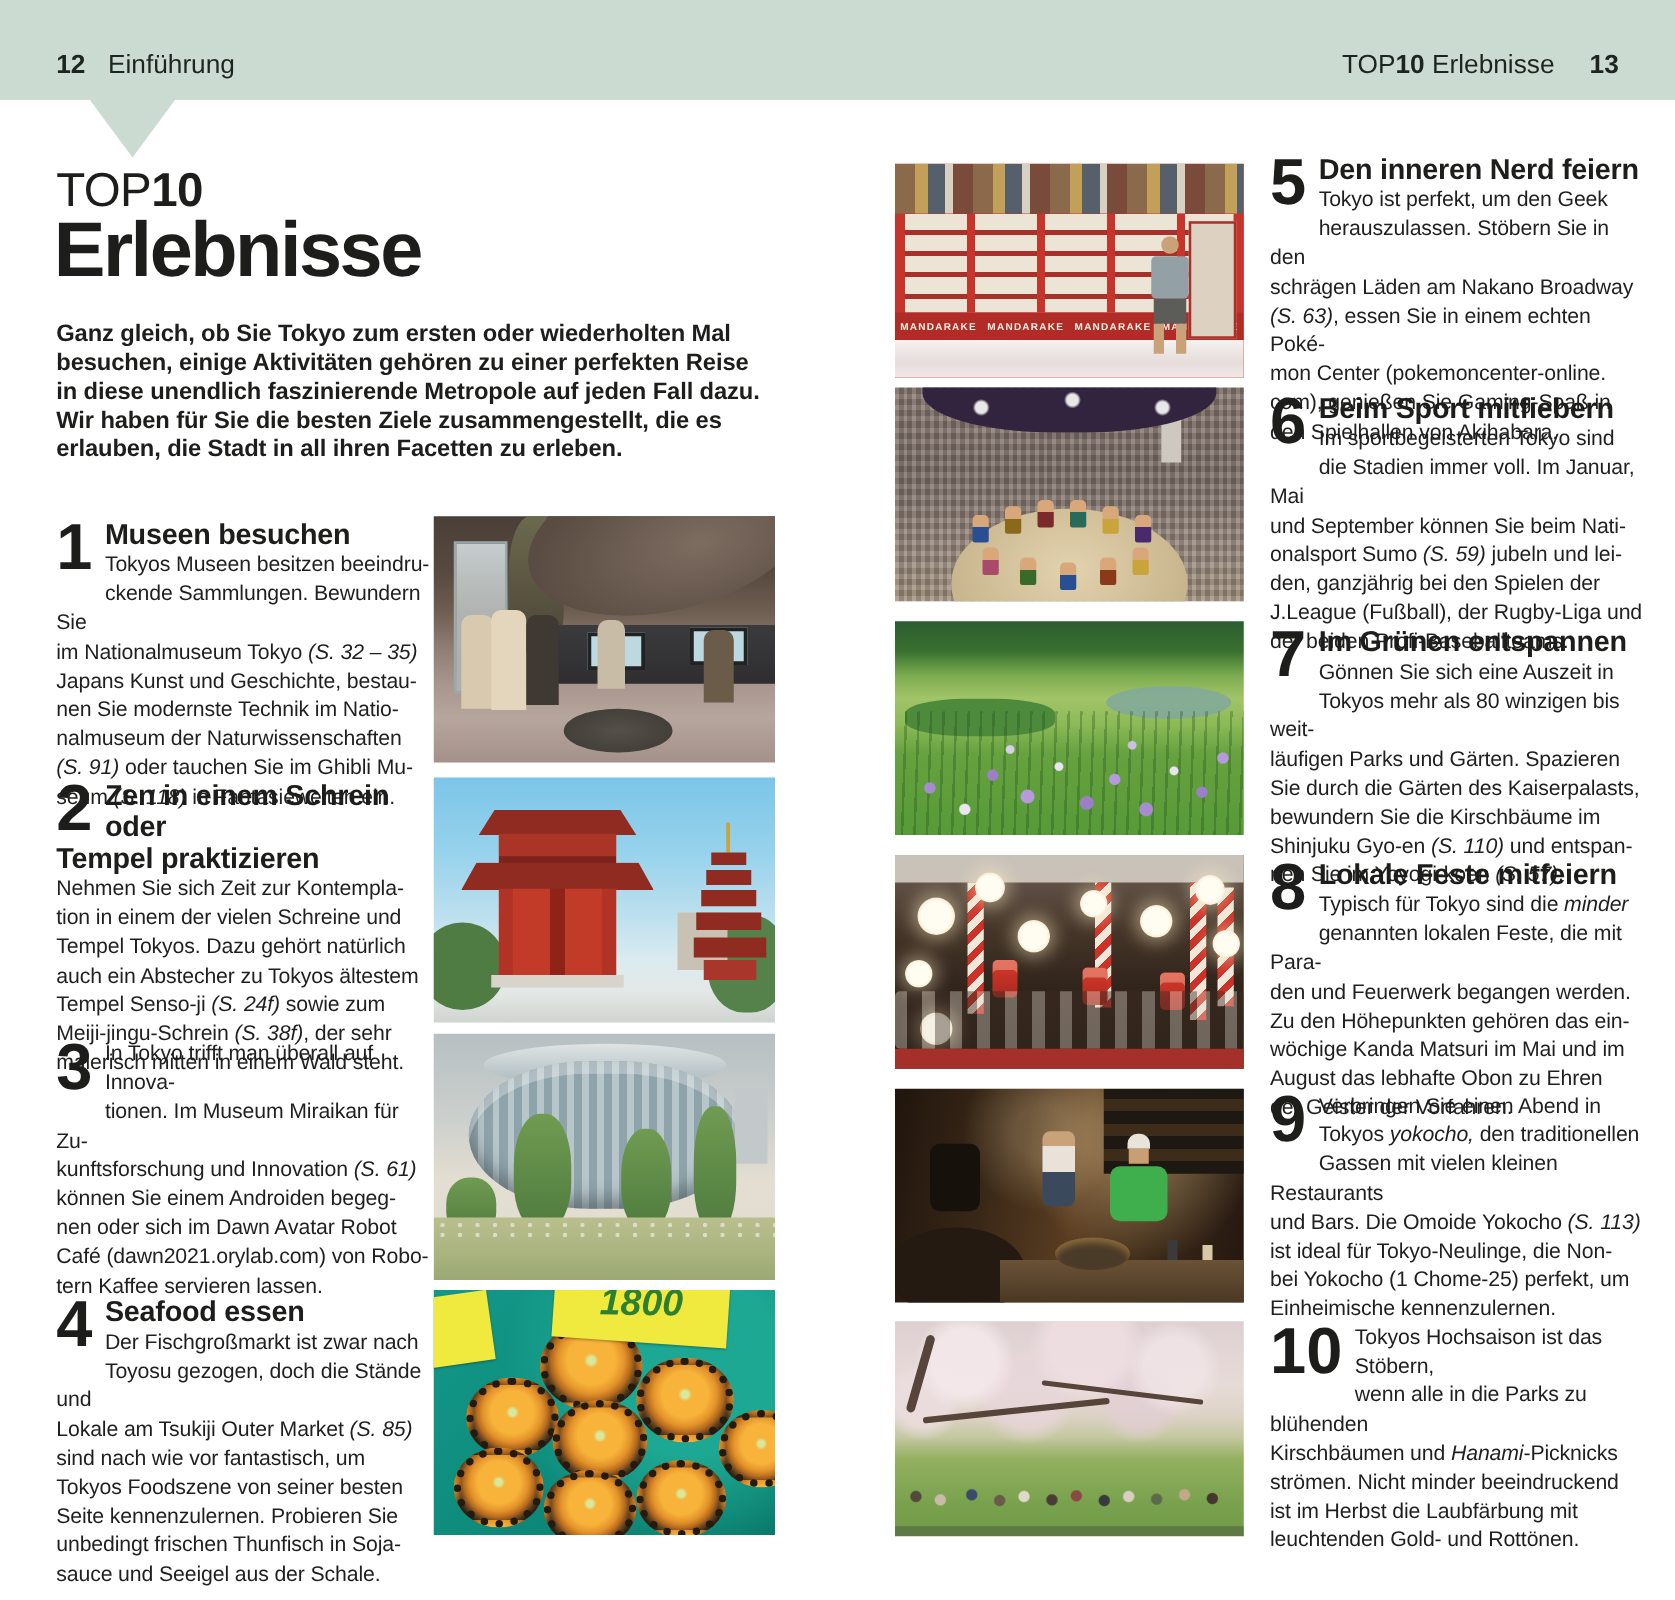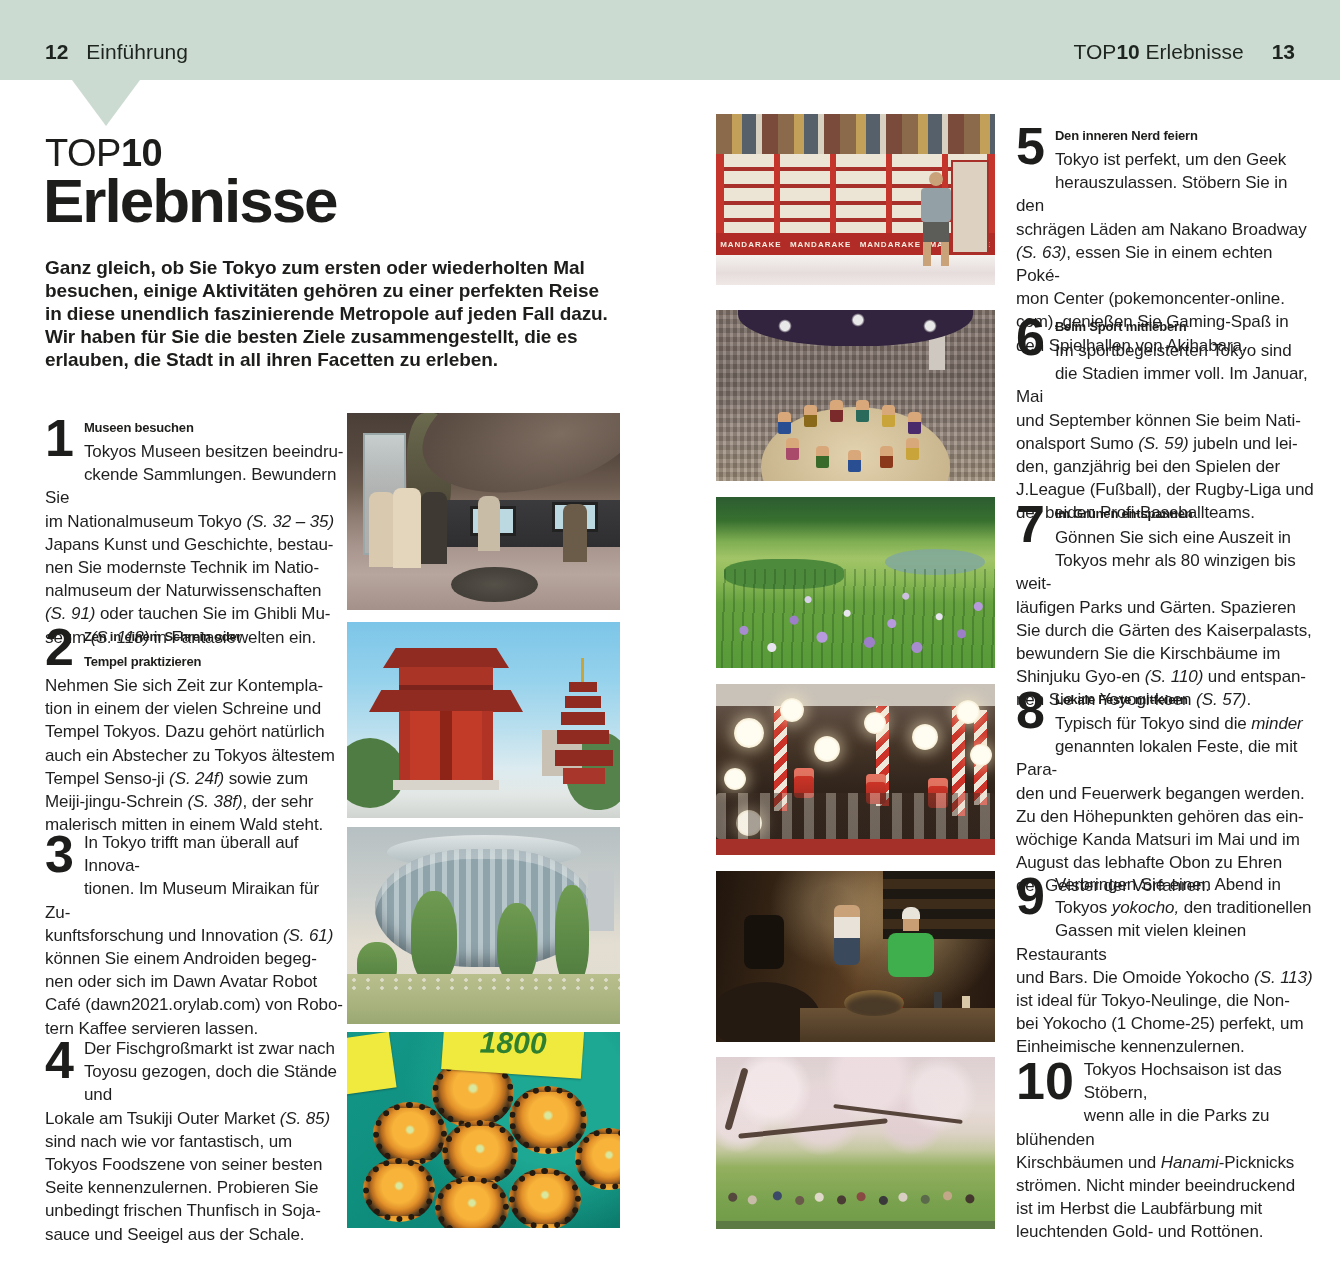--- a/index.html
+++ b/index.html
@@ -19,21 +19,21 @@
   
   .kicker{position:absolute;left:45px;top:134px;font-size:38px;line-height:1;letter-spacing:-.5px;font-weight:400;}
   .kicker b{font-weight:800;}
   .title{position:absolute;left:43px;top:170px;margin:0;font-size:62px;line-height:1;
          font-weight:800;letter-spacing:-2px;}
   .intro{position:absolute;left:45px;top:256px;margin:0;width:600px;font-size:19px;
          font-weight:700;line-height:23px;letter-spacing:-.1px;}
   
   .item{position:absolute;width:300px;}
   .item .num{float:left;font-size:52px;line-height:.82;font-weight:800;margin:2px 10px 4px 0;}
-  .item .ihead{font-size:13px;font-weight:700;line-height:25px;letter-spacing:-.2px;}
+  .item .ihead{font-size:23px;font-weight:700;line-height:25px;letter-spacing:-.2px;}
   .item .ibody{font-size:17px;line-height:23.2px;letter-spacing:-.1px;color:#1f1f1f;}
   .item i{font-style:italic;}
   
   .photo{position:absolute;overflow:hidden;}
   .photo *{position:absolute;}
   
   .p1{background:linear-gradient(180deg,#4a3f38 0%,#57493f 22%,#6d5c50 38%,#8d7a70 52%,#a8968e 68%,#b7a69e 82%,#a49189 100%);}
   .p1 .whale{right:-30px;top:-45px;width:230px;height:120px;border-radius:50%;transform:rotate(-14deg);
              background:radial-gradient(ellipse at 60% 60%,#7d6c60,#5a4c42 70%);}
   .p1 .fence{left:33%;top:44%;right:0;height:24%;background:linear-gradient(180deg,#3b3a3c,#2e2d30);}
@@ -208,20 +208,21 @@
       <div class="num">2</div>
       <div class="ihead"><span>Zen in einem Schrein oder</span><br><span>Tempel praktizieren</span></div>
       <div class="ibody"><span>Nehmen Sie sich Zeit zur Kontempla-</span><br><span>tion in einem der vielen Schreine und</span><br><span>Tempel Tokyos. Dazu gehört natürlich</span><br><span>auch ein Abstecher zu Tokyos ältestem</span><br><span>Tempel Senso-ji </span><i>(S. 24f)</i><span> sowie zum</span><br><span>Meiji-jingu-Schrein </span><i>(S. 38f)</i><span>, der sehr</span><br><span>malerisch mitten in einem Wald steht.</span></div>
     </div>
   <div class="item" style="left:45px;top:831px">
       <div class="num">3</div>
       <div class="ibody"><span>In Tokyo trifft man überall auf Innova-</span><br><span>tionen. Im Museum Miraikan für Zu-</span><br><span>kunftsforschung und Innovation </span><i>(S. 61)</i><br><span>können Sie einem Androiden begeg-</span><br><span>nen oder sich im Dawn Avatar Robot</span><br><span>Café (dawn2021.orylab.com) von Robo-</span><br><span>tern Kaffee servieren lassen.</span></div>
     </div>
   <div class="item" style="left:45px;top:1037px">
       <div class="num">4</div>
+      <div class="ihead"><span>Seafood essen</span></div>
       <div class="ibody"><span>Der Fischgroßmarkt ist zwar nach</span><br><span>Toyosu gezogen, doch die Stände und</span><br><span>Lokale am Tsukiji Outer Market </span><i>(S. 85)</i><br><span>sind nach wie vor fantastisch, um</span><br><span>Tokyos Foodszene von seiner besten</span><br><span>Seite kennenzulernen. Probieren Sie</span><br><span>unbedingt frischen Thunfisch in Soja-</span><br><span>sauce und Seeigel aus der Schale.</span></div>
     </div>
 
   <div class="item" style="left:1016px;top:123px">
       <div class="num">5</div>
       <div class="ihead"><span>Den inneren Nerd feiern</span></div>
       <div class="ibody"><span>Tokyo ist perfekt, um den Geek</span><br><span>herauszulassen. Stöbern Sie in den</span><br><span>schrägen Läden am Nakano Broadway</span><br><i>(S. 63)</i><span>, essen Sie in einem echten Poké-</span><br><span>mon Center (pokemoncenter-online.</span><br><span>com), genießen Sie Gaming-Spaß in</span><br><span>den Spielhallen von Akihabara.</span></div>
     </div>
   <div class="item" style="left:1016px;top:314px">
       <div class="num">6</div>
@@ -302,21 +303,21 @@
     <div class="urch" style="left:228px;top:96px;width:56px;height:50px"></div>
     <div class="urch" style="left:16px;top:126px;width:60px;height:52px"></div>
     <div class="urch" style="left:88px;top:144px;width:62px;height:50px"></div>
     <div class="urch" style="left:162px;top:136px;width:60px;height:50px"></div>
     <div class="sgn" style="left:-18px;top:4px;width:64px;height:56px;transform:rotate(-8deg)"></div>
     <div class="sgn" style="left:96px;top:-16px;width:140px;height:58px;transform:rotate(4deg)">
       <span class="price">1800</span>
     </div>
   </div>
 
-  <div class="photo p5" style="left:716px;top:114px;width:279px;height:171px">
+  <div class="photo p5" style="left:716px;top:131px;width:279px;height:171px">
     <div class="clutter"></div>
     <div class="wall"></div>
     <div class="mband">
       <span>MANDARAKE</span>
       <span>MANDARAKE</span>
       <span>MANDARAKE</span>
       <span>MANDARAKE</span>
     </div>
     <div class="floor"></div>
     <div class="poster"></div>

